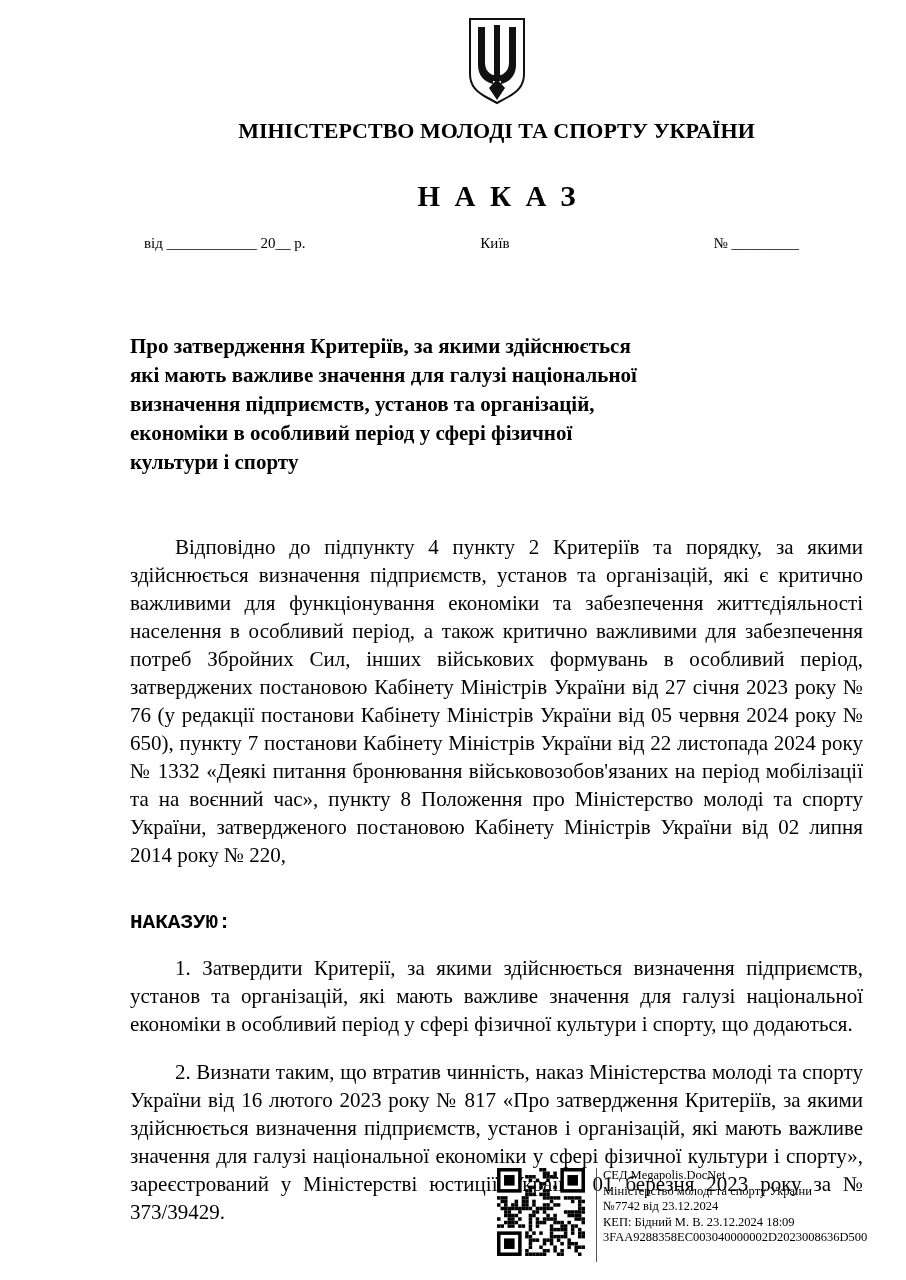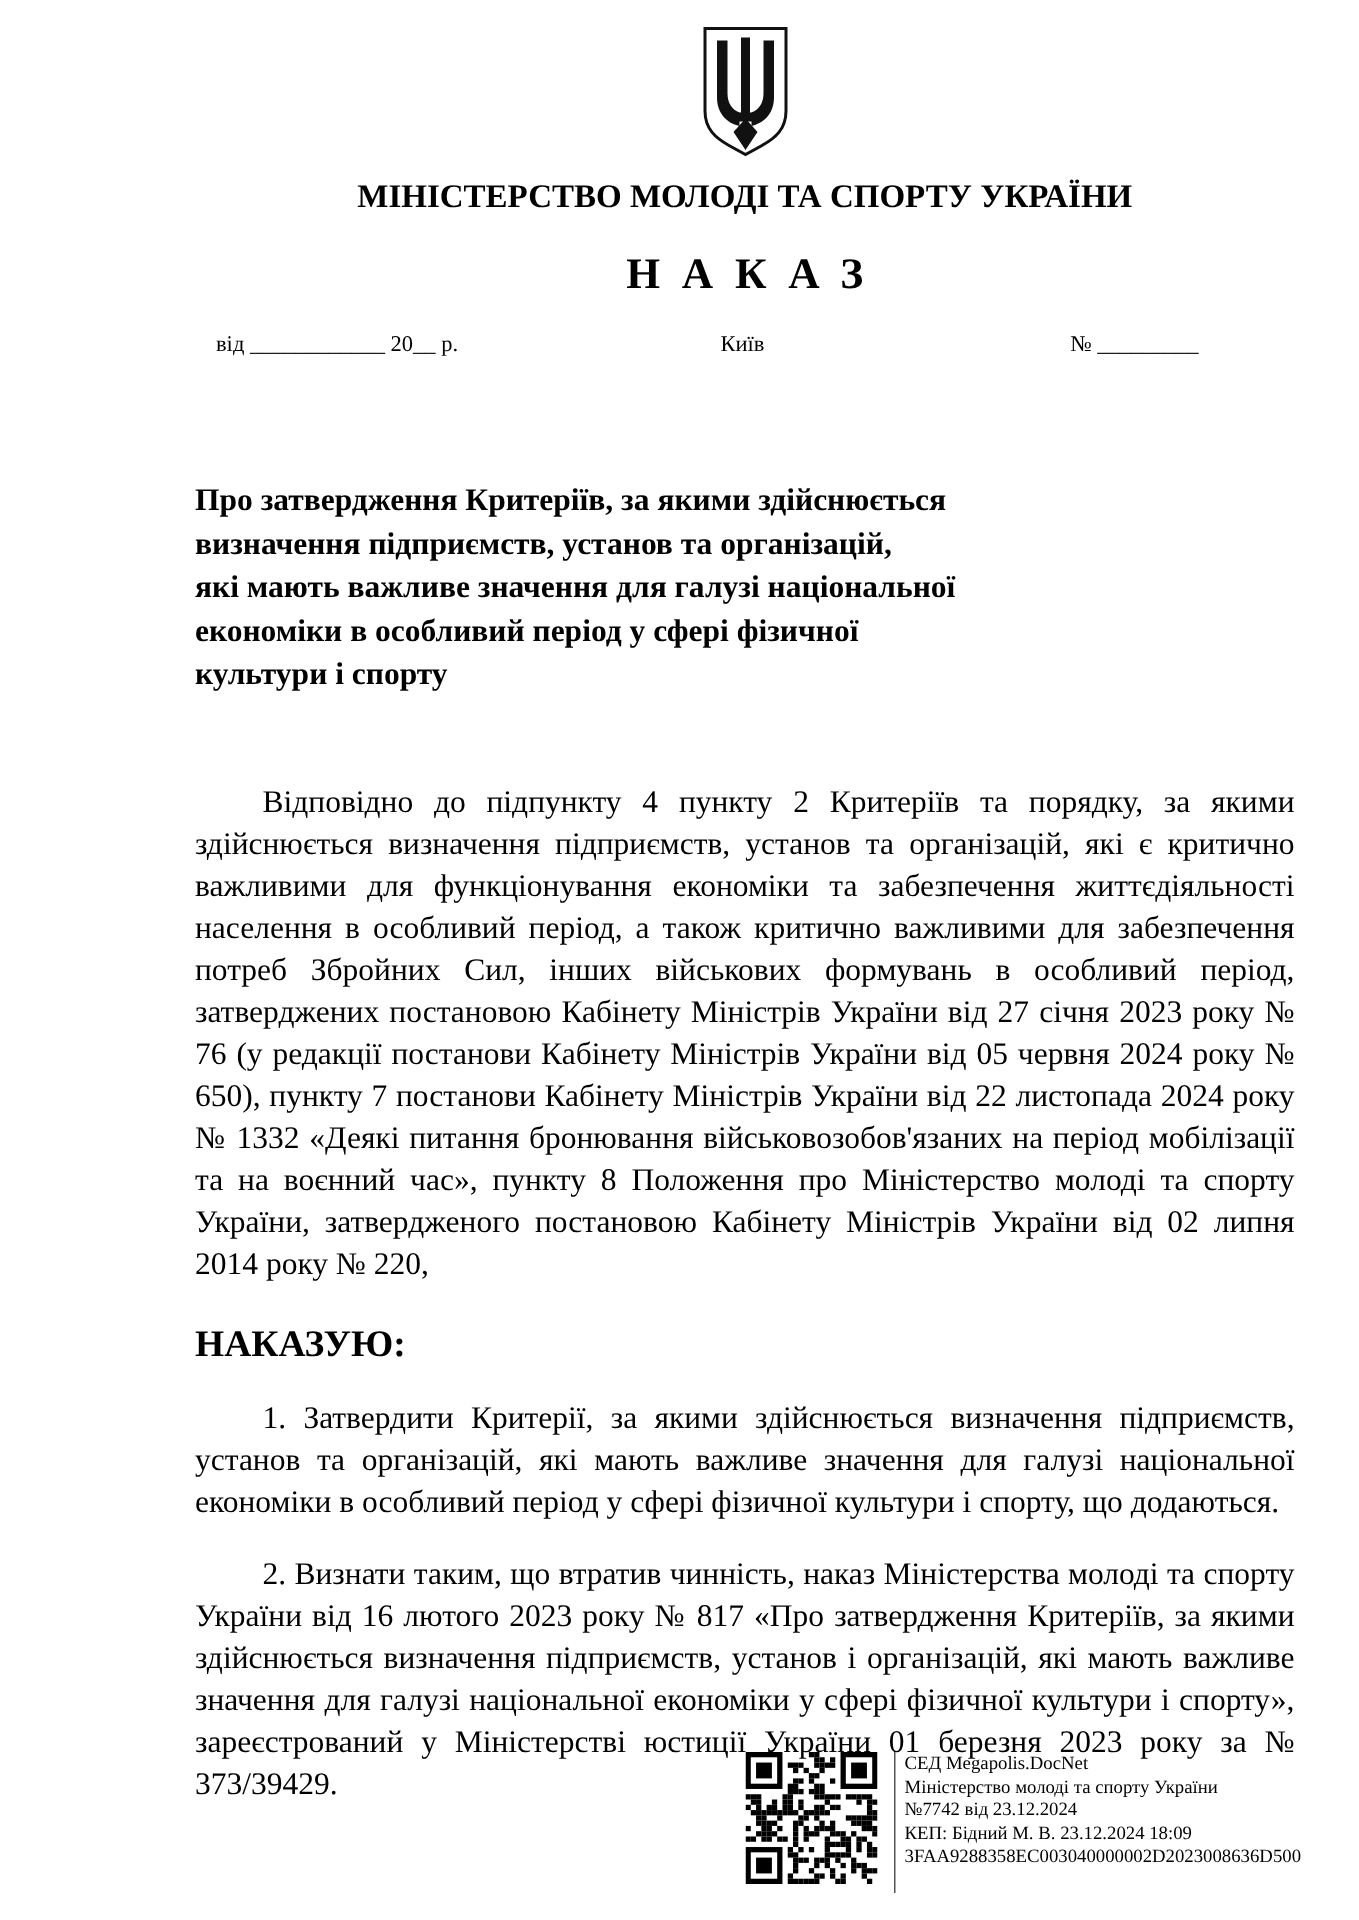--- a/index.html
+++ b/index.html
@@ -13,38 +13,38 @@
     position: absolute; left: 130px; top: 0; width: 733px;
   }
   .emblem-wrap { width: 64px; margin: 16px auto 0 auto; }
   .emblem-wrap svg { display: block; }
   .ministry {
     text-align: center; font-weight: bold; font-size: 22px;
     margin-top: 12px; white-space: nowrap;
   }
   .order-title {
     text-align: center; font-weight: bold; font-size: 29px;
-    letter-spacing: 0.5em; text-indent: 0.5em; margin-top: 23px;
+    letter-spacing: 0.5em; text-indent: 0.5em; margin-top: 36px;
   }
   .date-row {
     display: flex; align-items: baseline; margin-top: 22px; font-size: 15px;
   }
   .date-left  { flex: 1 1 0; padding-left: 14px; }
   .date-center{ flex: 0 0 auto; margin-left: 47px; }
   .date-right { flex: 1 1 0; text-align: right; padding-right: 64px; }
   .subject {
     margin-top: 80px; font-weight: bold; font-size: 21px; line-height: 29px;
   }
   .para {
     font-size: 21px; line-height: 28px; text-align: justify;
     text-indent: 45px; margin: 0;
   }
   .preamble { margin-top: 56px; }
   .order-keyword {
-    margin-top: 27px; font-weight: bold; font-size: 25px;
+    margin-top: 42px; font-weight: bold; font-size: 21px; font-family: Liberation Mono, monospace;
   }
   .order-item { margin-top: 20px; }
   .stamp {
     position: absolute; left: 497px; top: 1168px;
     display: flex; align-items: flex-start;
   }
   .qr { width: 88px; height: 88px; flex: 0 0 auto; }
   .stamp-divider {
     width: 1px; height: 94px; background: #555; margin-left: 11px; flex: 0 0 auto;
   }
@@ -76,22 +76,22 @@
   <div class="order-title">НАКАЗ</div>
 
   <div class="date-row">
     <span class="date-left">від ____________ 20__ р.</span>
     <span class="date-center">Київ</span>
     <span class="date-right">№ _________</span>
   </div>
 
   <div class="subject">
     <div>Про затвердження Критеріїв, за якими здійснюється</div>
+    <div>які мають важливе значення для галузі національної</div>
     <div>визначення підприємств, установ та організацій,</div>
-    <div>які мають важливе значення для галузі національної</div>
     <div>економіки в особливий період у сфері фізичної</div>
     <div>культури і спорту</div>
   </div>
 
   <p class="para preamble">Відповідно до підпункту 4 пункту 2 Критеріїв та порядку, за якими здійснюється визначення підприємств, установ та організацій, які є критично важливими для функціонування економіки та забезпечення життєдіяльності населення в особливий період, а також критично важливими для забезпечення потреб Збройних Сил, інших військових формувань в особливий період, затверджених постановою Кабінету Міністрів України від 27 січня 2023 року № 76 (у редакції постанови Кабінету Міністрів України від 05 червня 2024 року № 650), пункту 7 постанови Кабінету Міністрів України від 22 листопада 2024 року № 1332 «Деякі питання бронювання військовозобов'язаних на період мобілізації та на воєнний час», пункту 8 Положення про Міністерство молоді та спорту України, затвердженого постановою Кабінету Міністрів України від 02 липня 2014 року № 220,</p>
 
   <div class="order-keyword">НАКАЗУЮ:</div>
 
   <p class="para order-item">1. Затвердити Критерії, за якими здійснюється визначення підприємств, установ та організацій, які мають важливе значення для галузі національної економіки в особливий період у сфері фізичної культури і спорту, що додаються.</p>
   <p class="para order-item">2. Визнати таким, що втратив чинність, наказ Міністерства молоді та спорту України від 16 лютого 2023 року № 817 «Про затвердження Критеріїв, за якими здійснюється визначення підприємств, установ і організацій, які мають важливе значення для галузі національної економіки у сфері фізичної культури і спорту», зареєстрований у Міністерстві юстиції України 01 березня 2023 року за № 373/39429.</p>

